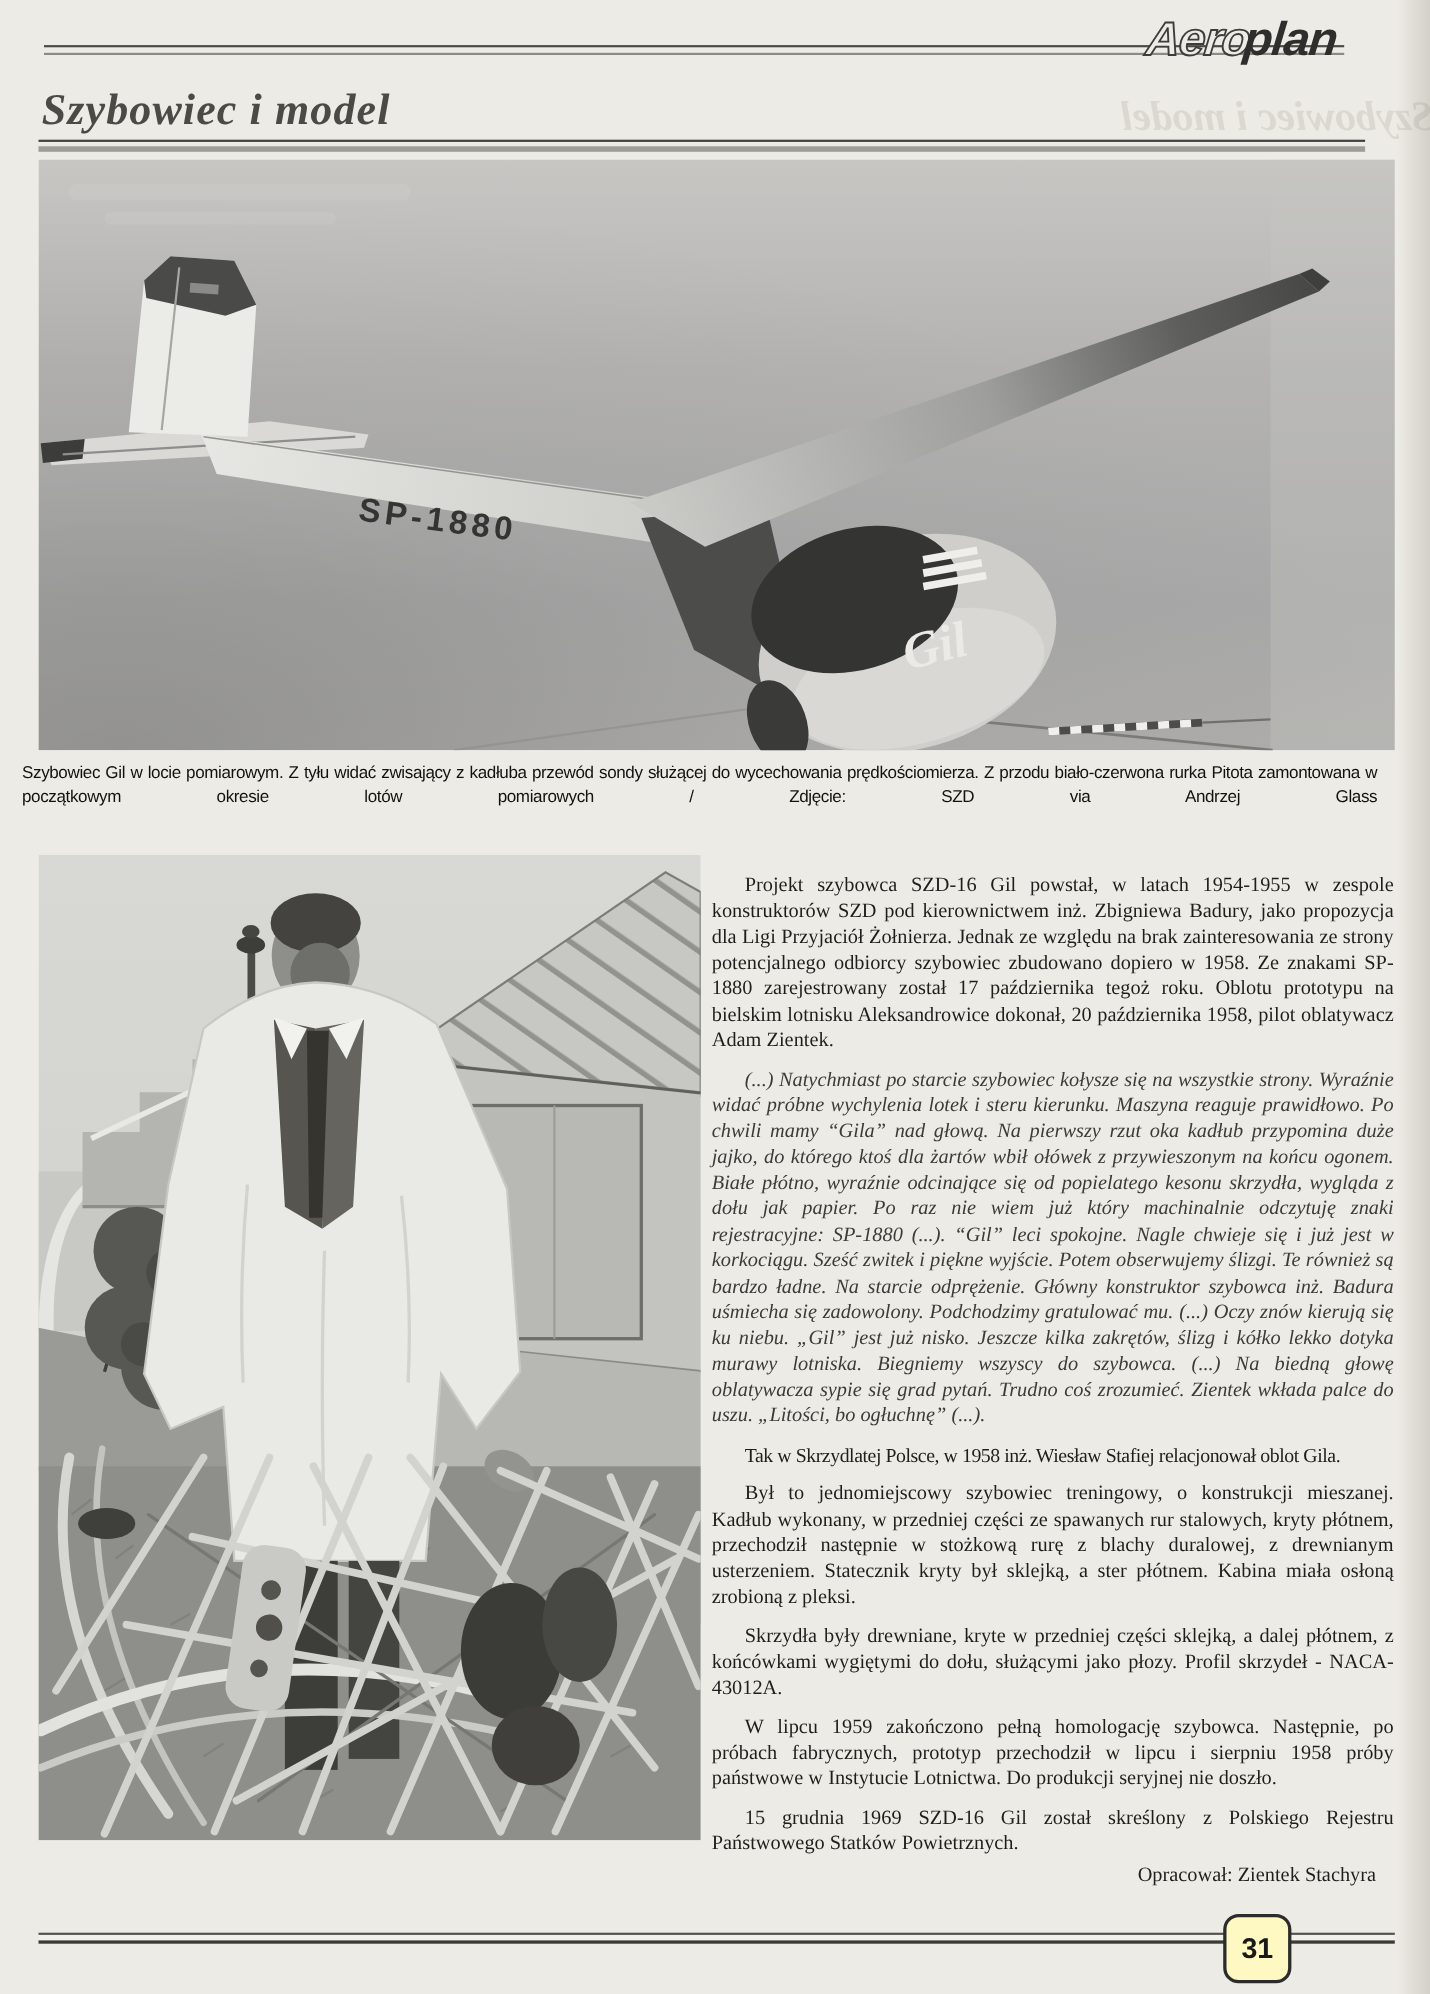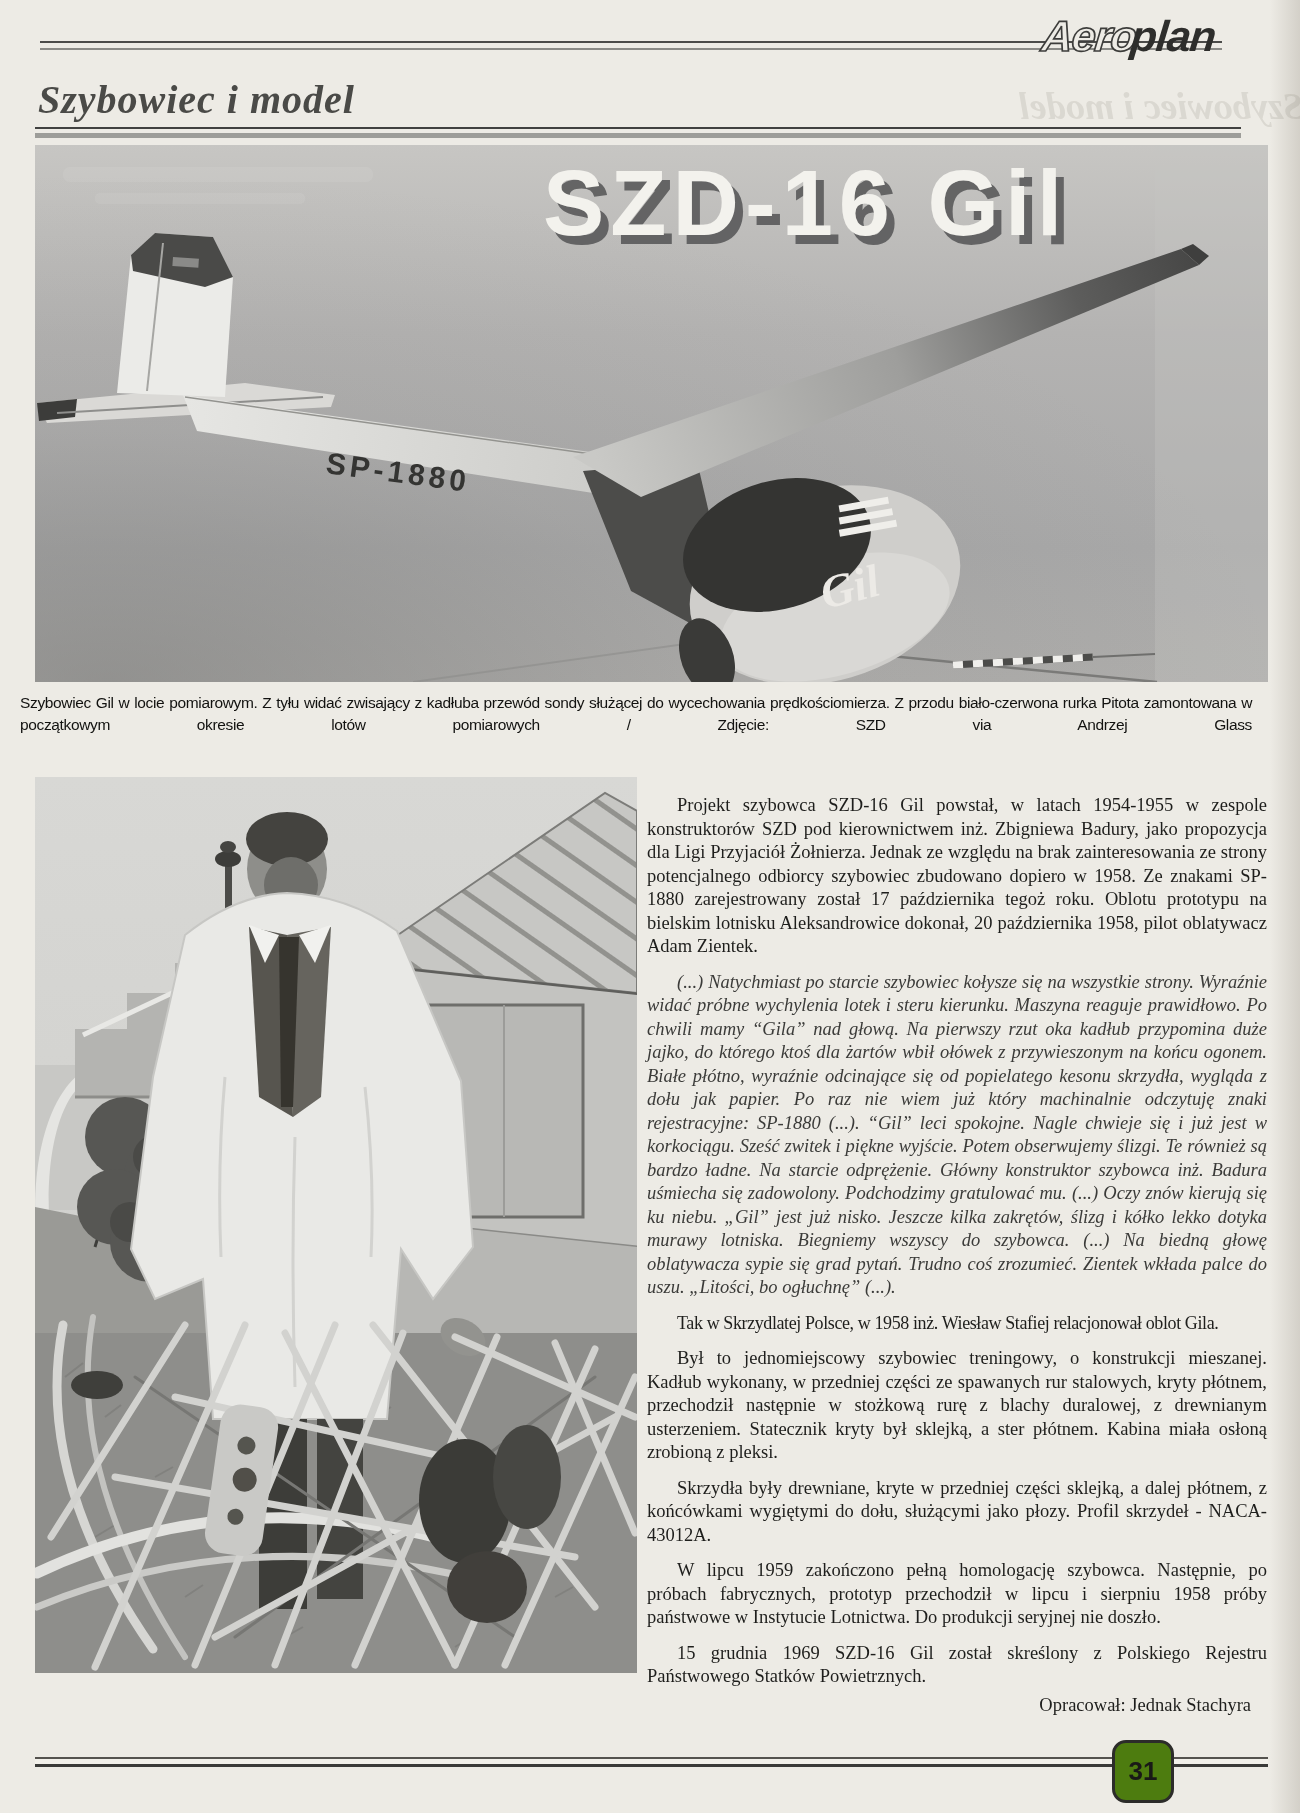--- a/index.html
+++ b/index.html
@@ -70,21 +70,21 @@
   .italic{font-style:italic;color:#3b3b39;}
   .squeeze{font-size:18px;letter-spacing:-0.4px;}
   .byline{text-align:right;text-indent:0;padding-right:16px;margin-top:4px;}
   
   .bottom-rule{
     position:absolute;left:35px;top:1757px;width:1233px;height:5px;
     border-top:2px solid #55534f;border-bottom:3px solid #3a3a38;background:#f2f0ea;
   }
   .page-badge{
     position:absolute;left:1112px;top:1740px;width:56px;height:57px;z-index:5;
-    background:#4d7c0f;border:3px solid #2c2c2a;border-radius:14px;
+    background:#fef9c3;border:3px solid #2c2c2a;border-radius:14px;
     display:flex;align-items:center;justify-content:center;
     font-family:"Liberation Sans", sans-serif;font-weight:bold;font-size:26px;color:#191917;
   }
 </style>
 </head>
 <body>
 
 <div class="page">
 
   <div class="top-rule"></div>
@@ -180,21 +180,20 @@
         </g>
         <text x="790" y="464" transform="rotate(-14 790 464)" font-family="Liberation Serif, serif" font-style="italic" font-weight="bold" font-size="46" fill="#eceae6">Gil</text>
       </g>
 
       <g>
         <line x1="918" y1="520" x2="1058" y2="512" stroke="#4c4c4a" stroke-width="7"></line>
         <line x1="918" y1="520" x2="1058" y2="512" stroke="#f0efec" stroke-width="7" stroke-dasharray="10 10"></line>
         <line x1="1058" y1="512" x2="1120" y2="509" stroke="#6f6f6d" stroke-width="2"></line>
       </g>
     </svg>
-    <div class="photo-title">SZD-16 Gil</div>
   </figure>
 
   <p class="caption main-caption">Szybowiec Gil w locie pomiarowym. Z tyłu widać zwisający z kadłuba przewód sondy służącej do wycechowania prędkościomierza. Z przodu biało-czerwona rurka Pitota zamontowana w początkowym okresie lotów pomiarowych / Zdjęcie: SZD via Andrzej Glass</p>
 
   <figure class="workshop-photo">
     <svg viewBox="0 0 602 896" preserveAspectRatio="none">
       <defs>
         <pattern id="roofp" width="30" height="30" patternUnits="userSpaceOnUse" patternTransform="rotate(-55)">
           <rect width="30" height="30" fill="#c7c7c4"></rect>
           <rect width="5" height="30" fill="#92928e"></rect>
@@ -315,21 +314,21 @@
 
 
   <div class="article">
     <p class="para">Projekt szybowca SZD-16 Gil powstał, w latach 1954-1955 w zespole konstruktorów SZD pod kierownictwem inż. Zbigniewa Badury, jako propozycja dla Ligi Przyjaciół Żołnierza. Jednak ze względu na brak zainteresowania ze strony potencjalnego odbiorcy szybowiec zbudowano dopiero w 1958. Ze znakami SP-1880 zarejestrowany został 17 października tegoż roku. Oblotu prototypu na bielskim lotnisku Aleksandrowice dokonał, 20 października 1958, pilot oblatywacz Adam Zientek.</p>
     <p class="para italic">(...) Natychmiast po starcie szybowiec kołysze się na wszystkie strony. Wyraźnie widać próbne wychylenia lotek i steru kierunku. Maszyna reaguje prawidłowo. Po chwili mamy “Gila” nad głową. Na pierwszy rzut oka kadłub przypomina duże jajko, do którego ktoś dla żartów wbił ołówek z przywieszonym na końcu ogonem. Białe płótno, wyraźnie odcinające się od popielatego kesonu skrzydła, wygląda z dołu jak papier. Po raz nie wiem już który machinalnie odczytuję znaki rejestracyjne: SP-1880 (...). “Gil” leci spokojne. Nagle chwieje się i już jest w korkociągu. Sześć zwitek i piękne wyjście. Potem obserwujemy ślizgi. Te również są bardzo ładne. Na starcie odprężenie. Główny konstruktor szybowca inż. Badura uśmiecha się zadowolony. Podchodzimy gratulować mu. (...) Oczy znów kierują się ku niebu. „Gil” jest już nisko. Jeszcze kilka zakrętów, ślizg i kółko lekko dotyka murawy lotniska. Biegniemy wszyscy do szybowca. (...) Na biedną głowę oblatywacza sypie się grad pytań. Trudno coś zrozumieć. Zientek wkłada palce do uszu. „Litości, bo ogłuchnę” (...).</p>
     <p class="para squeeze">Tak w Skrzydlatej Polsce, w 1958 inż. Wiesław Stafiej relacjonował oblot Gila.</p>
     <p class="para">Był to jednomiejscowy szybowiec treningowy, o konstrukcji mieszanej. Kadłub wykonany, w przedniej części ze spawanych rur stalowych, kryty płótnem, przechodził następnie w stożkową rurę z blachy duralowej, z drewnianym usterzeniem. Statecznik kryty był sklejką, a ster płótnem. Kabina miała osłoną zrobioną z pleksi.</p>
     <p class="para">Skrzydła były drewniane, kryte w przedniej części sklejką, a dalej płótnem, z końcówkami wygiętymi do dołu, służącymi jako płozy. Profil skrzydeł - NACA-43012A.</p>
     <p class="para">W lipcu 1959 zakończono pełną homologację szybowca. Następnie, po próbach fabrycznych, prototyp przechodził w lipcu i sierpniu 1958 próby państwowe w Instytucie Lotnictwa. Do produkcji seryjnej nie doszło.</p>
     <p class="para">15 grudnia 1969 SZD-16 Gil został skreślony z Polskiego Rejestru Państwowego Statków Powietrznych.</p>
-    <p class="para byline">Opracował: Jednak Stachyra</p>
+    <p class="para byline">Opracował: Zientek Stachyra</p>
   </div>
 
   <div class="bottom-rule"></div>
   <div class="page-badge">
     <span>31</span>
   </div>
 
 </div>
 
 </body></html>

